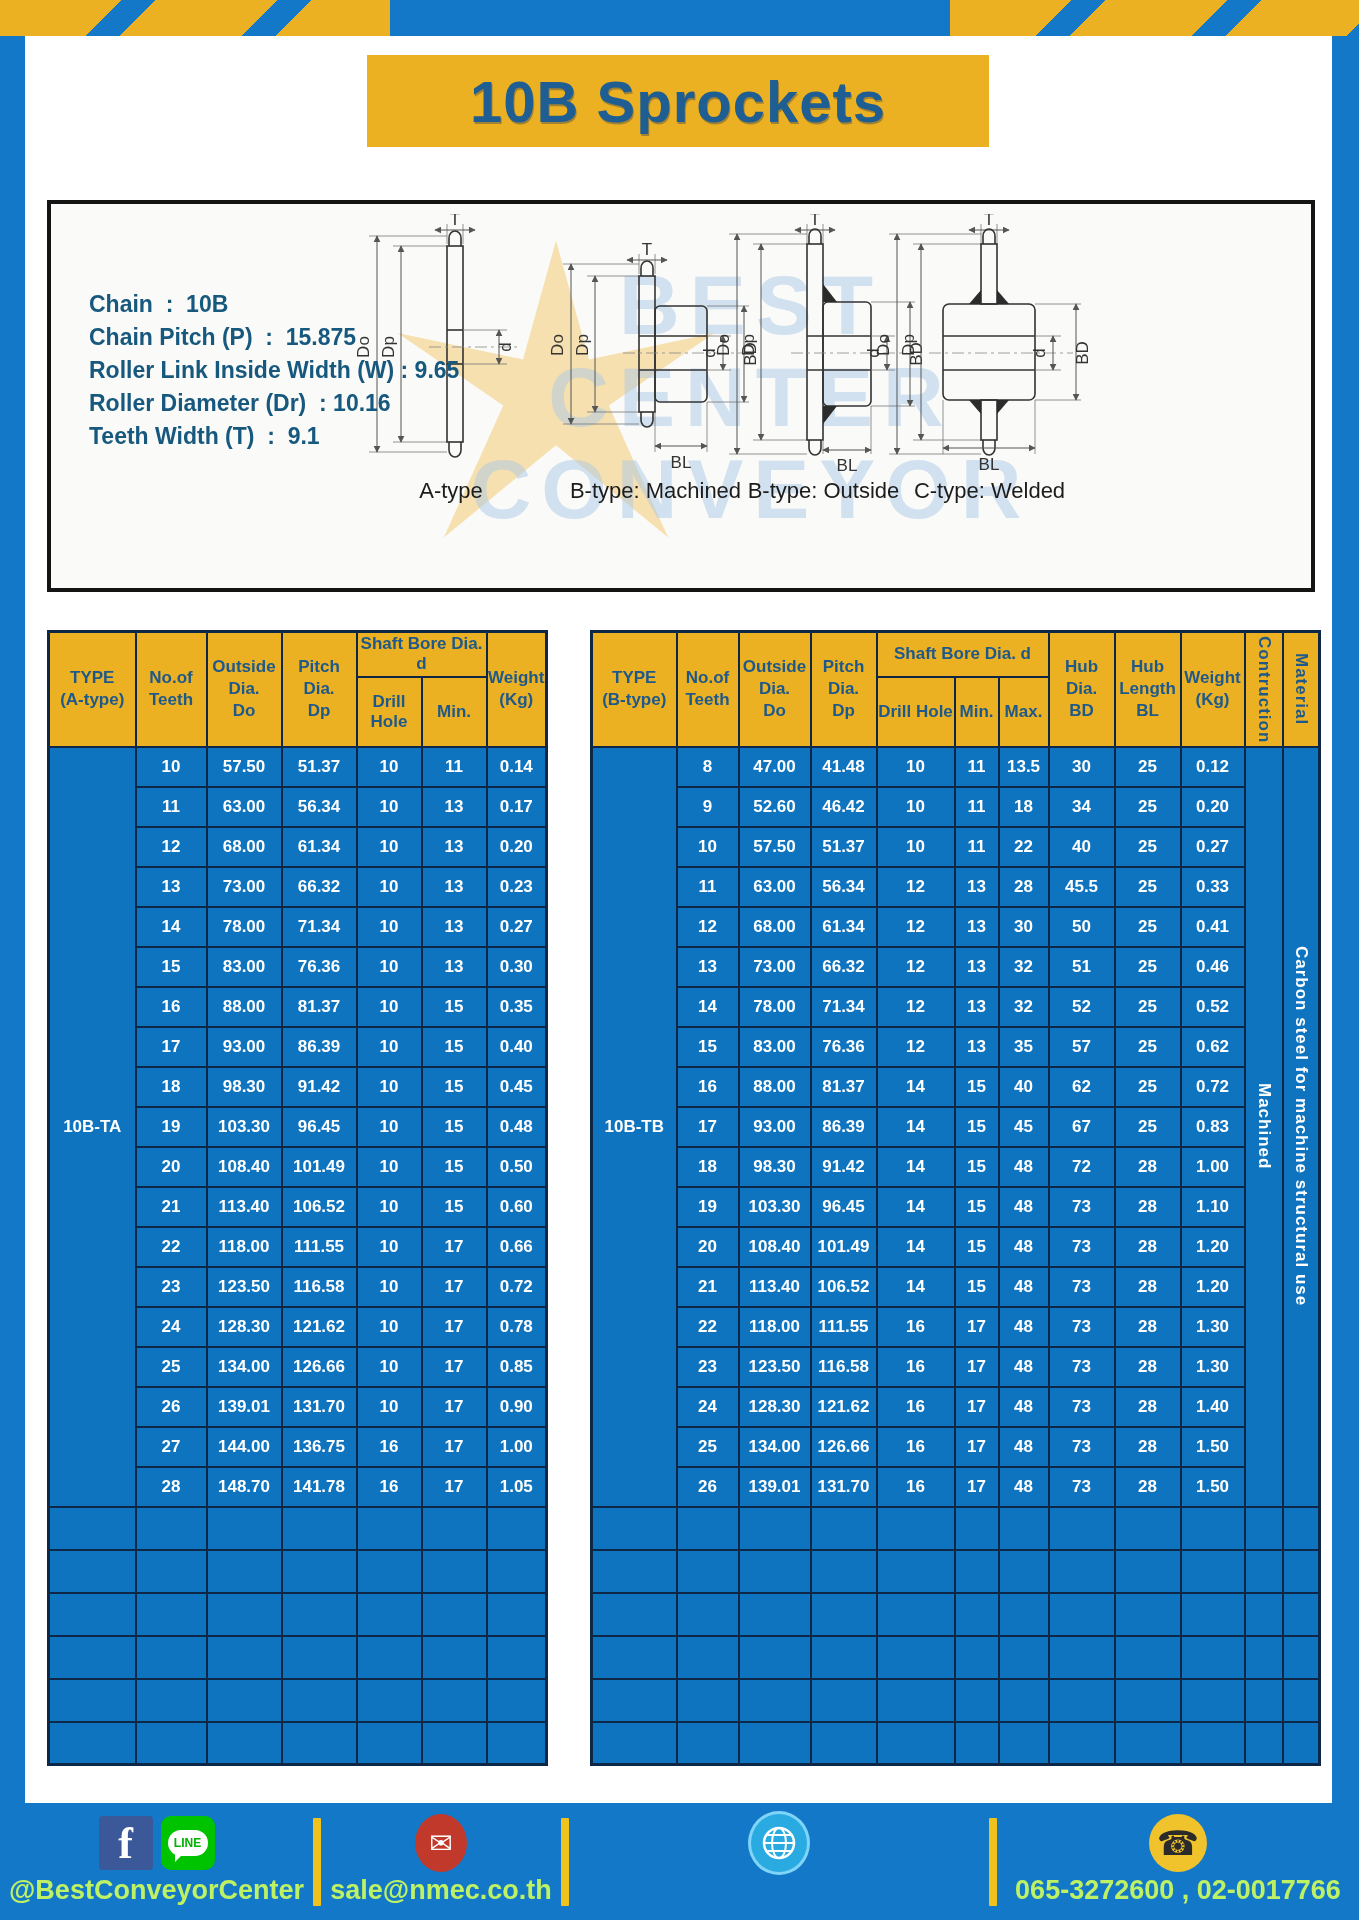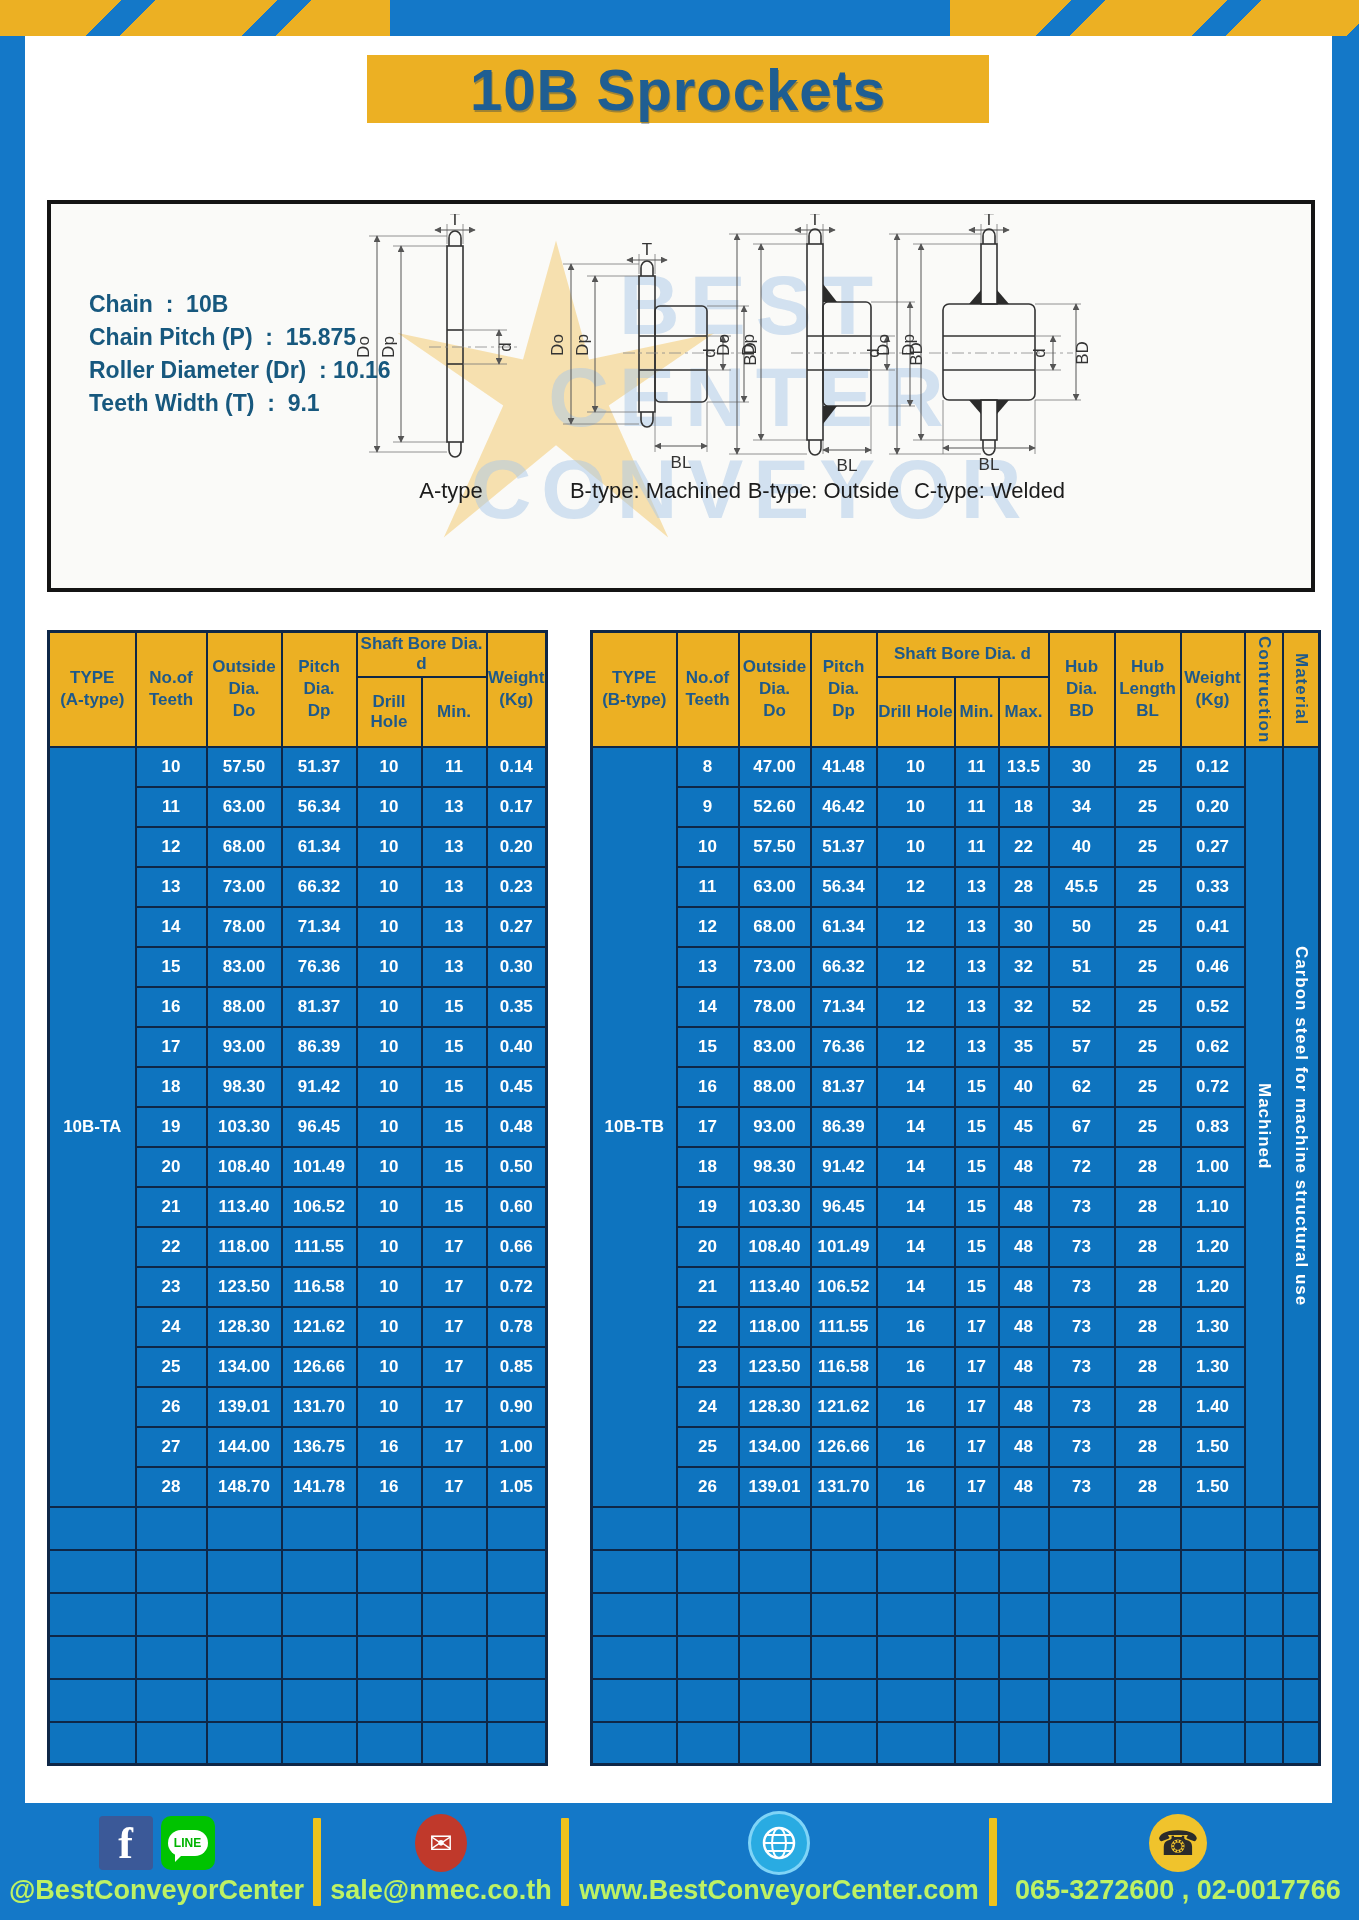--- a/index.html
+++ b/index.html
@@ -8,21 +8,21 @@
     background:#1478C8;font-family:"Liberation Sans",sans-serif;
   }
   
   .stripes{position:absolute;top:0;height:36px;}
   .stripes.left{left:0;width:390px;background:repeating-linear-gradient(135deg,#ECB023 0 86px,transparent 86px 110px);}
   .stripes.right{left:950px;width:409px;background:repeating-linear-gradient(135deg,#ECB023 0 86px,transparent 86px 110px);}
   
   .page{position:absolute;left:25px;top:36px;width:1307px;height:1767px;background:#ffffff;}
   
   .title-box{
-    position:absolute;left:367px;top:55px;width:622px;height:68px;
+    position:absolute;left:367px;top:55px;width:622px;height:92px;
     background:#ECB023;display:flex;align-items:center;justify-content:center;
   }
   .title-box h1{
     margin:0;font-size:58px;font-weight:bold;color:#1F5E92;letter-spacing:1px;
     text-shadow:1px 2px 0 rgba(20,50,80,.35);
   }
   
   .diagram-panel{
     position:absolute;left:47px;top:200px;width:1260px;height:384px;
     border:4px solid #141414;background:#fafaf8;overflow:hidden;
@@ -94,20 +94,21 @@
   </svg>
   <div class="watermark">
     <div class="wline">BEST</div>
     <div class="wline">CENTER</div>
     <div class="wline">CONVEYOR</div>
   </div>
 
   <div class="specs">
     <div>Chain  :  10B</div>
     <div>Chain Pitch (P)  :  15.875</div>
+    <div>Roller Link Inside Width (W) : 9.65</div>
     <div>Roller Diameter (Dr)  : 10.16</div>
     <div>Teeth Width (T)  :  9.1</div>
   </div>
 
   <div class="fig fig-a">
     <svg width="200" height="262" viewBox="0 0 200 262">
       <defs>
           <marker id="ma" viewBox="0 0 10 10" refX="9" refY="5" markerWidth="7" markerHeight="7" orient="auto-start-reverse">
             <path d="M0,0L10,5L0,10z" fill="#555"></path>
           </marker>
@@ -907,21 +908,20 @@
       <div class="icon globe">
         <svg width="40" height="40" viewBox="0 0 40 40">
           <circle cx="20" cy="20" r="15" fill="none" stroke="#fff" stroke-width="2.5"></circle>
           <ellipse cx="20" cy="20" rx="7" ry="15" fill="none" stroke="#fff" stroke-width="2"></ellipse>
           <line x1="5" y1="20" x2="35" y2="20" stroke="#fff" stroke-width="2"></line>
           <line x1="7" y1="12" x2="33" y2="12" stroke="#fff" stroke-width="2"></line>
           <line x1="7" y1="28" x2="33" y2="28" stroke="#fff" stroke-width="2"></line>
         </svg>
       </div>
     </div>
-    <div class="flabel">www.BestConveyorCenter.com</div>
   </div>
   <div class="fdiv"></div>
   <div class="fsec" style="flex:1">
     <div class="ficons">
       <div class="icon phone">
           <span>☎</span>
         </div>
     </div>
     <div class="flabel">065-3272600 , 02-0017766</div>
   </div>

